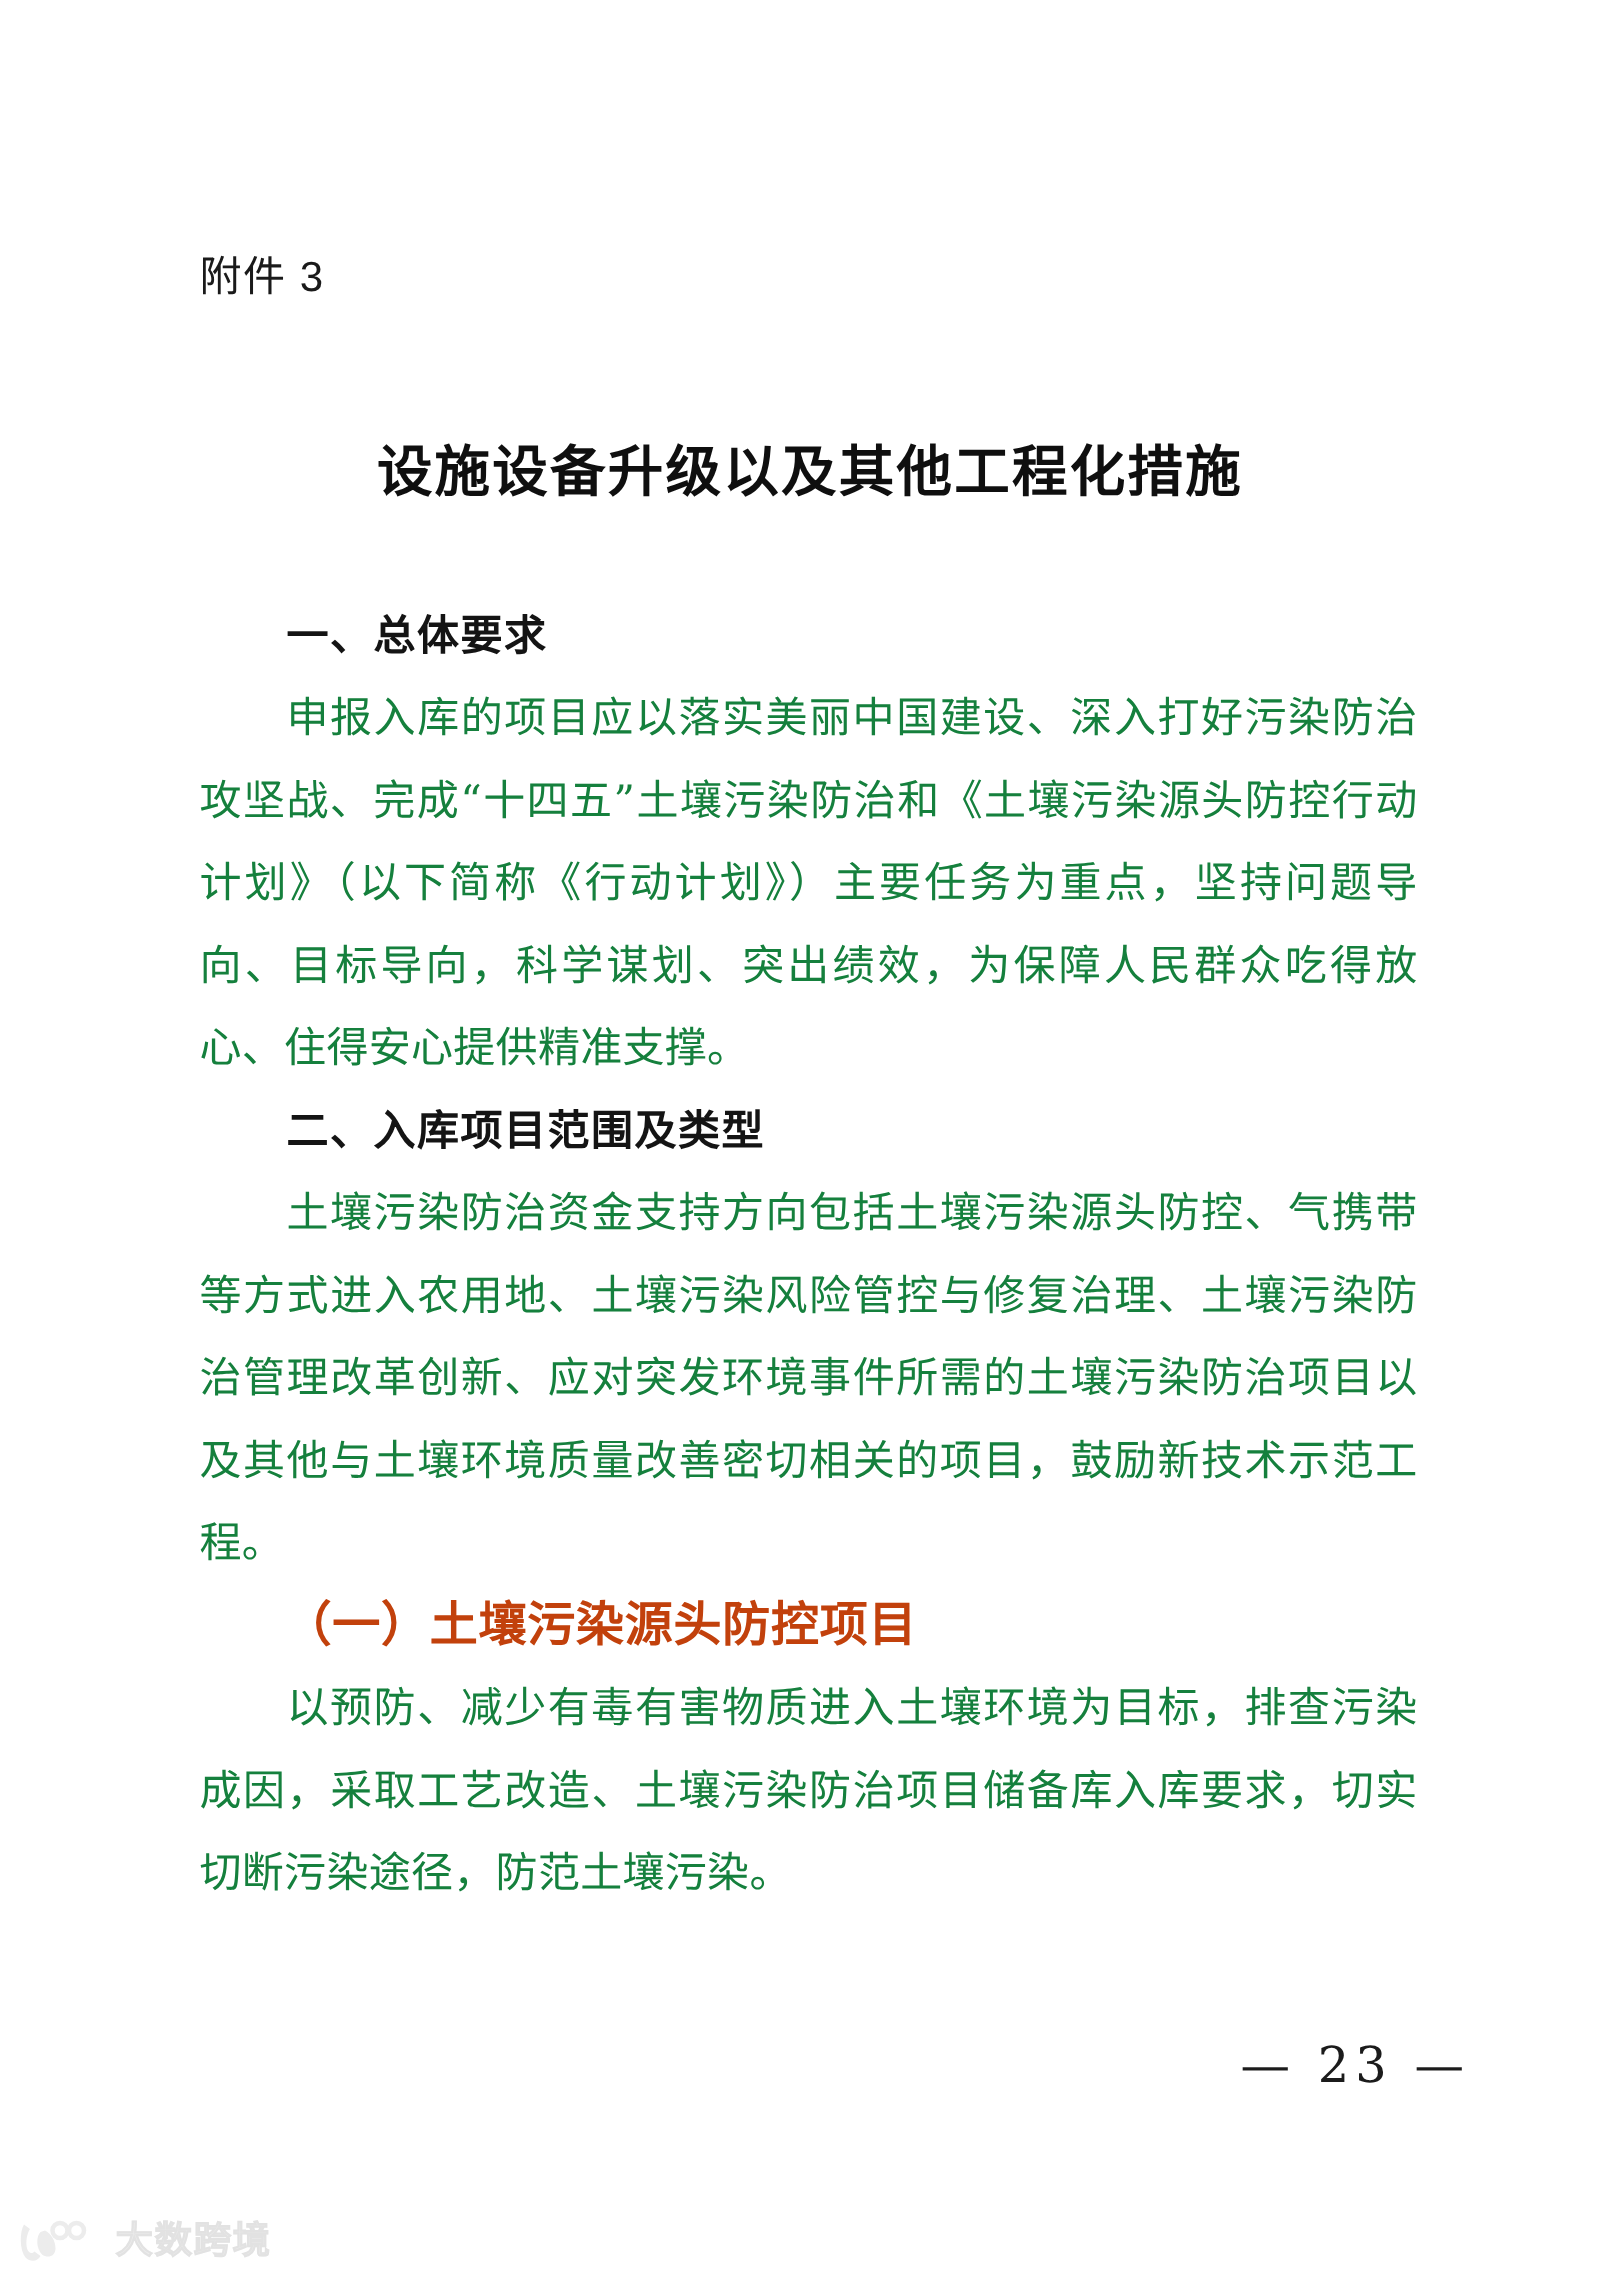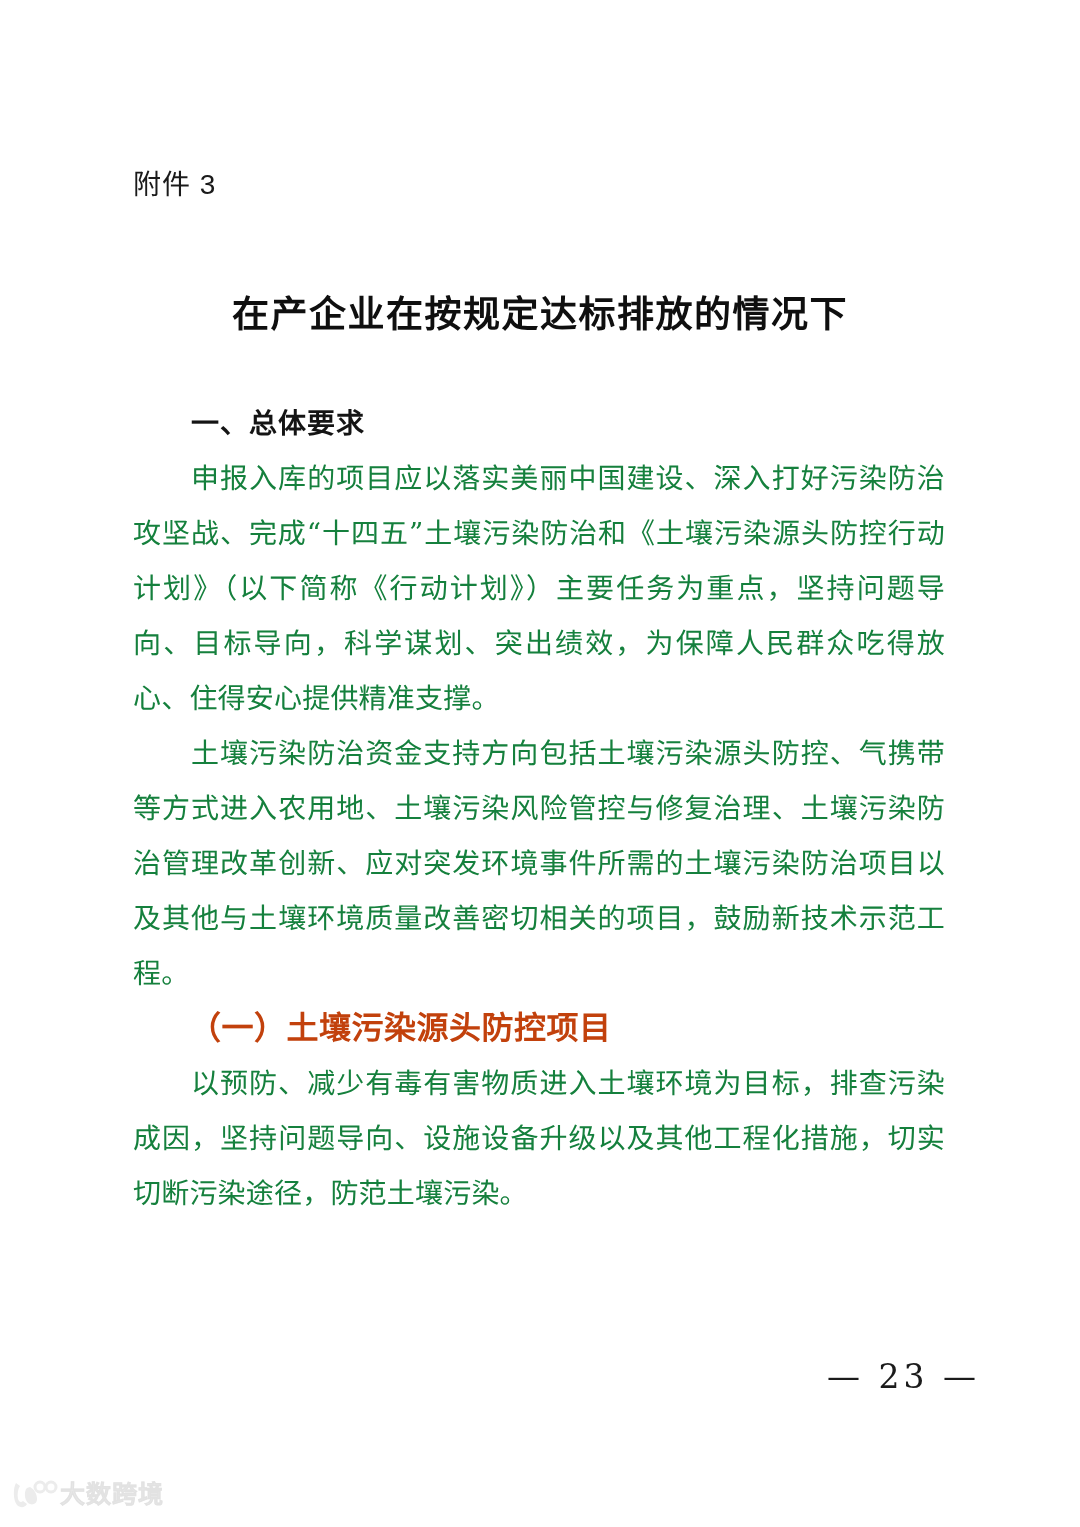--- a/index.html
+++ b/index.html
@@ -109,21 +109,21 @@
     white-space: nowrap;
   }
 
   
   .watermark {
     position: absolute;
     left: 12px;
     top: 1479px;
     display: flex;
     align-items: center;
-    gap: 0;
+    gap: 17px;
     opacity: 1;
     pointer-events: none;
     user-select: none;
   }
 
   .watermark-logo {
     width: 48px;
     height: 30px;
     display: block;
   }
@@ -139,34 +139,35 @@
     white-space: nowrap;
   }
 </style>
 </head>
 <body>
 
 <div class="page">
 
   <div class="attachment-label">附件 3</div>
 
-  <h1 class="doc-title">在产企业在按规定达标排放的情况下</h1>
+  <h1 class="doc-title">设施设备升级以及其他工程化措施</h1>
 
   <div class="content">
 
     <h2 class="heading-1">一、总体要求</h2>
 
     <p class="para">申报入库的项目应以落实美丽中国建设、深入打好污染防治攻坚战、完成“十四五”土壤污染防治和《土壤污染源头防控行动计划》（以下简称《行动计划》）主要任务为重点，坚持问题导向、目标导向，科学谋划、突出绩效，为保障人民群众吃得放心、住得安心提供精准支撑。</p>
 
+    <h2 class="heading-1">二、入库项目范围及类型</h2>
 
     <p class="para">土壤污染防治资金支持方向包括土壤污染源头防控、气携带等方式进入农用地、土壤污染风险管控与修复治理、土壤污染防治管理改革创新、应对突发环境事件所需的土壤污染防治项目以及其他与土壤环境质量改善密切相关的项目，鼓励新技术示范工程。</p>
 
     <h3 class="heading-2">（一）土壤污染源头防控项目</h3>
 
-    <p class="para">以预防、减少有毒有害物质进入土壤环境为目标，排查污染成因，坚持问题导向、设施设备升级以及其他工程化措施，切实切断污染途径，防范土壤污染。</p>
+    <p class="para">以预防、减少有毒有害物质进入土壤环境为目标，排查污染成因，采取工艺改造、土壤污染防治项目储备库入库要求，切实切断污染途径，防范土壤污染。</p>
 
 
   </div>
 
   <div class="page-number">— 23 —</div>
 
   <div class="watermark">
     <svg class="watermark-logo" viewBox="0 0 48 30">
       <path d="M4 4 C1 9, 1 21, 5 26 C8 29, 13 29, 15 25 L11 22 C9 24, 7 23, 6 20 C5 15, 6 10, 8 7 Z" fill="#ececec"></path>
       <path d="M15 9 C12 12, 12 20, 16 24 C20 27, 25 25, 25 20 C25 15, 22 10, 18 8 Z" fill="#ececec"></path>

